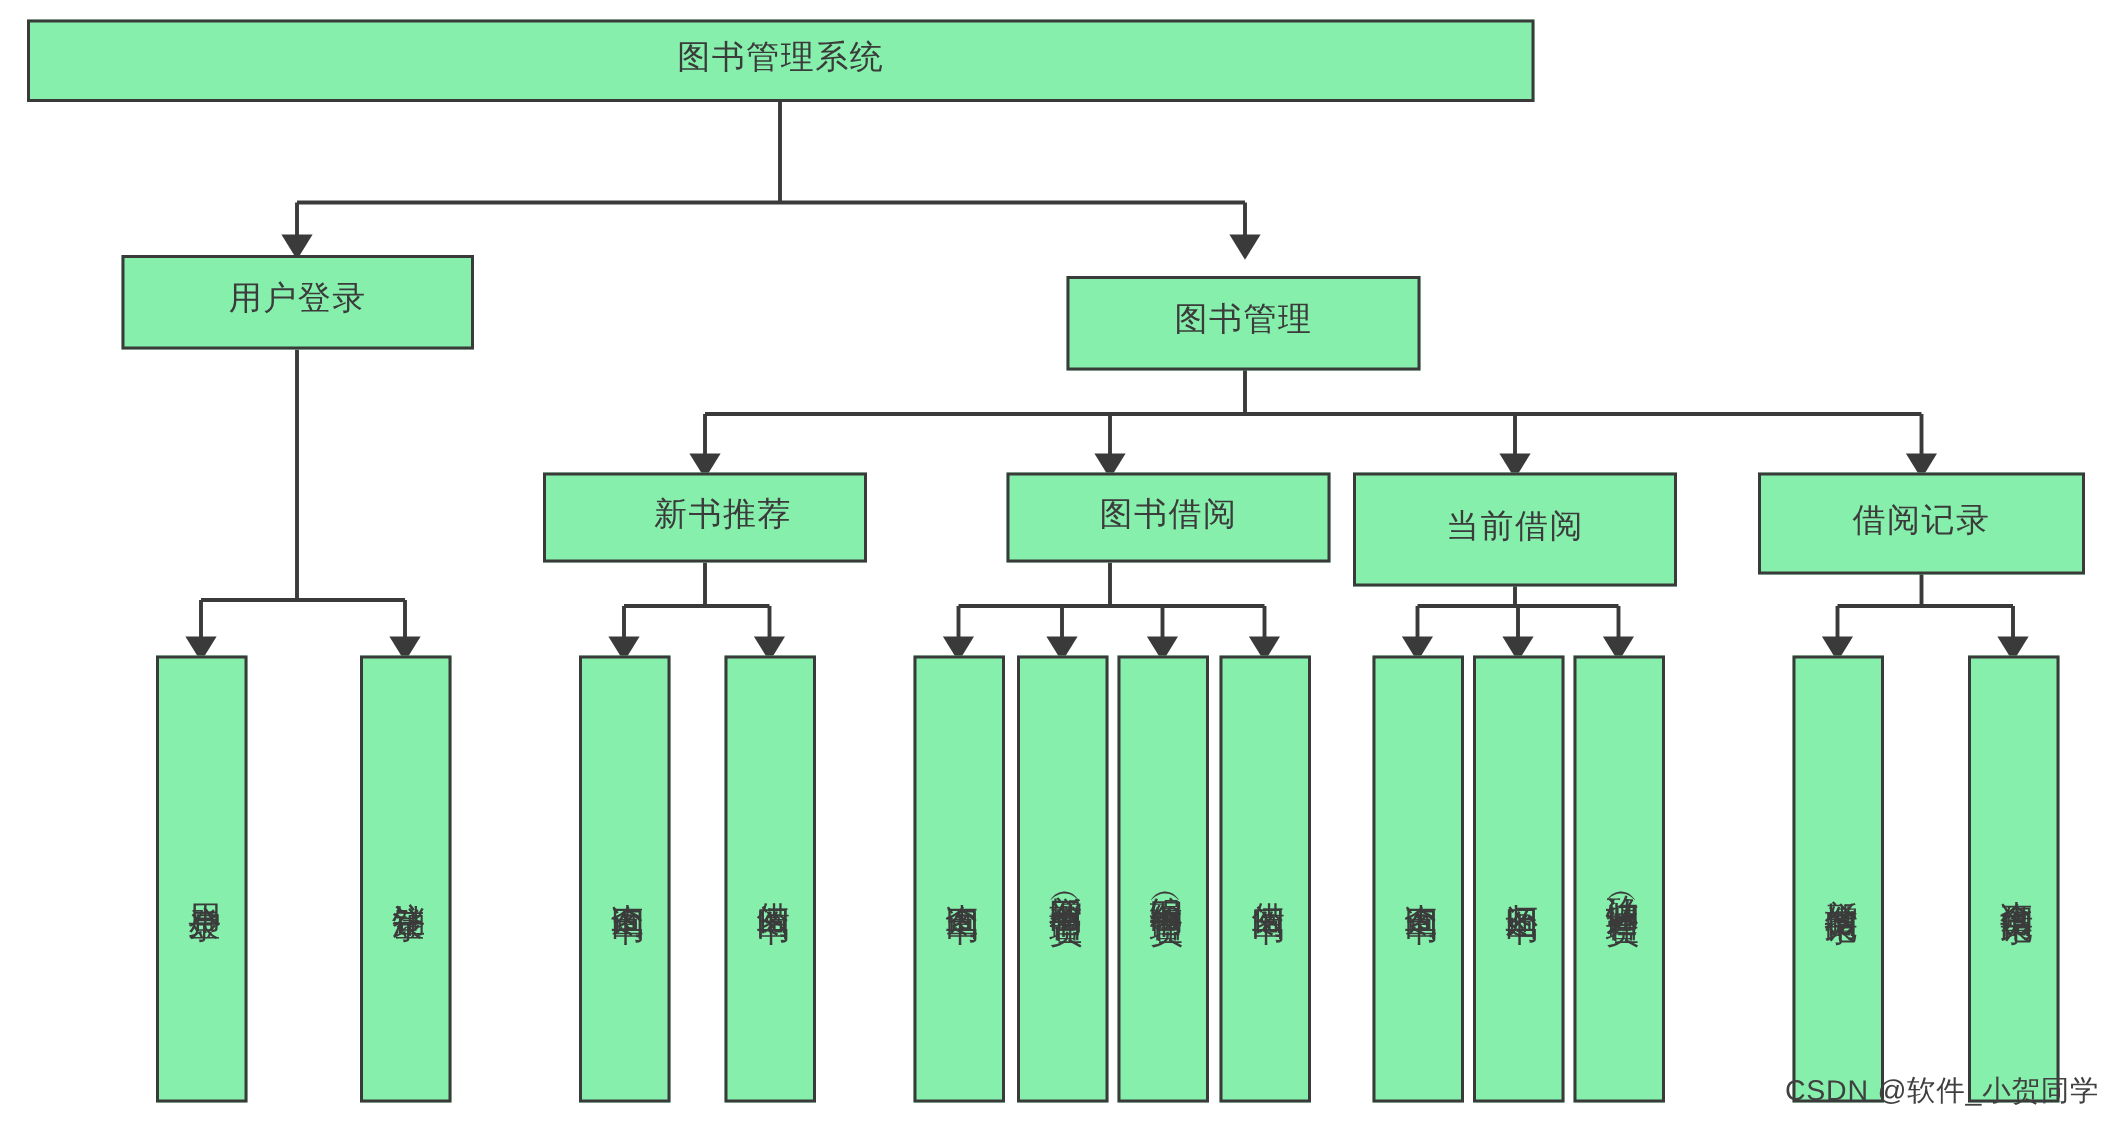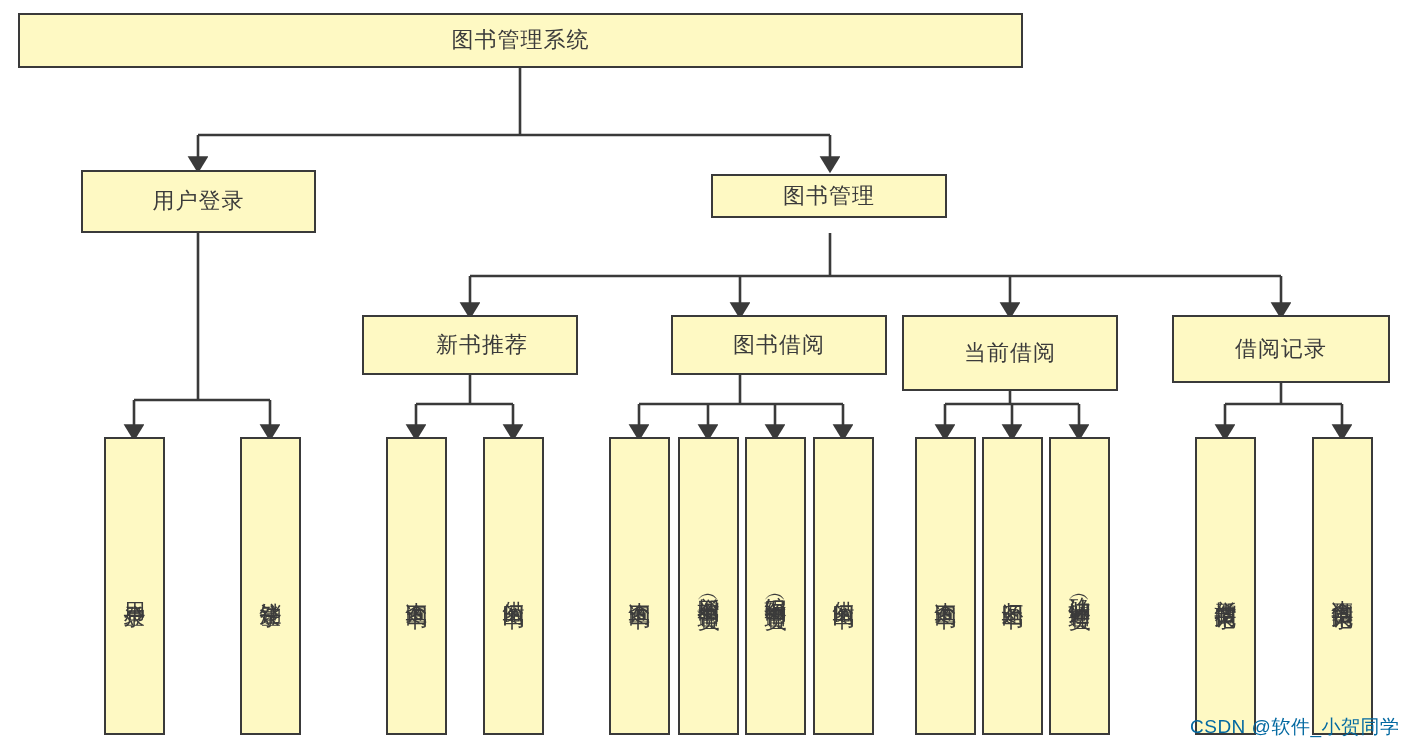--- a/index.html
+++ b/index.html
@@ -8,27 +8,28 @@
     background:#ffffff;
     font-family:"Liberation Sans","DejaVu Sans",sans-serif;
     overflow:hidden;
   }
   #canvas{position:relative;width:1405px;height:747px;}
   svg#wires{position:absolute;left:0;top:0;width:1405px;height:747px;}
 
   .node{
     position:absolute;
     box-sizing:border-box;
-    background:#fef9c3;
+    background:#86efac;
     border:2.5px solid #3a3a3a;
     display:flex;
     align-items:center;
     justify-content:center;
     color:#3b3b3b;
     line-height:1.28;
+    font-family:Liberation Mono, monospace;
   }
   .node.h{
     font-size:22px;
     letter-spacing:1px;
   }
   .node.leaf{
     writing-mode:vertical-rl;
     text-orientation:upright;
     font-size:22px;
     letter-spacing:2px;
@@ -37,21 +38,21 @@
     justify-content:center;
     white-space:nowrap;
   }
   .node.leaf span{
     writing-mode:vertical-rl;
     text-orientation:upright;
     display:block;
   }
   .watermark{
     position:absolute;
-    color:#0369a1;
+    color:#404040;
     font-size:19px;
     letter-spacing:0.5px;
     white-space:nowrap;
     user-select:none;
   }
 </style>
 </head>
 <body>
 
 <div id="canvas">
@@ -102,21 +103,21 @@
       <path d="M1281,375 L1281,404"></path>
       <path d="M1225,404 L1342,404"></path>
       <path d="M1225,404 L1225,430" marker-end="url(#ar)"></path>
       <path d="M1342,404 L1342,430" marker-end="url(#ar)"></path>
     </g>
   </svg>
 
   <div class="node h" style="left:18px;top:13px;width:1005px;height:55px;">图书管理系统</div>
 
   <div class="node h" style="left:81px;top:170px;width:235px;height:63px;">用户登录</div>
-  <div class="node h" style="left:711px;top:174px;width:236px;height:44px;">图书管理</div>
+  <div class="node h" style="left:711px;top:184px;width:236px;height:63px;">图书管理</div>
 
   <div class="node h" style="left:362px;top:315px;width:216px;height:60px;padding-left:24px;">新书推荐</div>
   <div class="node h" style="left:632px;top:315px;width:216px;height:60px;margin-left:39px;">图书借阅</div>
   <div class="node h" style="left:902px;top:315px;width:216px;height:76px;">当前借阅</div>
   <div class="node h" style="left:1172px;top:315px;width:218px;height:68px;">借阅记录</div>
 
   <div class="node leaf" style="left:104px;top:437px;width:61px;height:298px;">
       <span>用户登录</span>
     </div>
 

